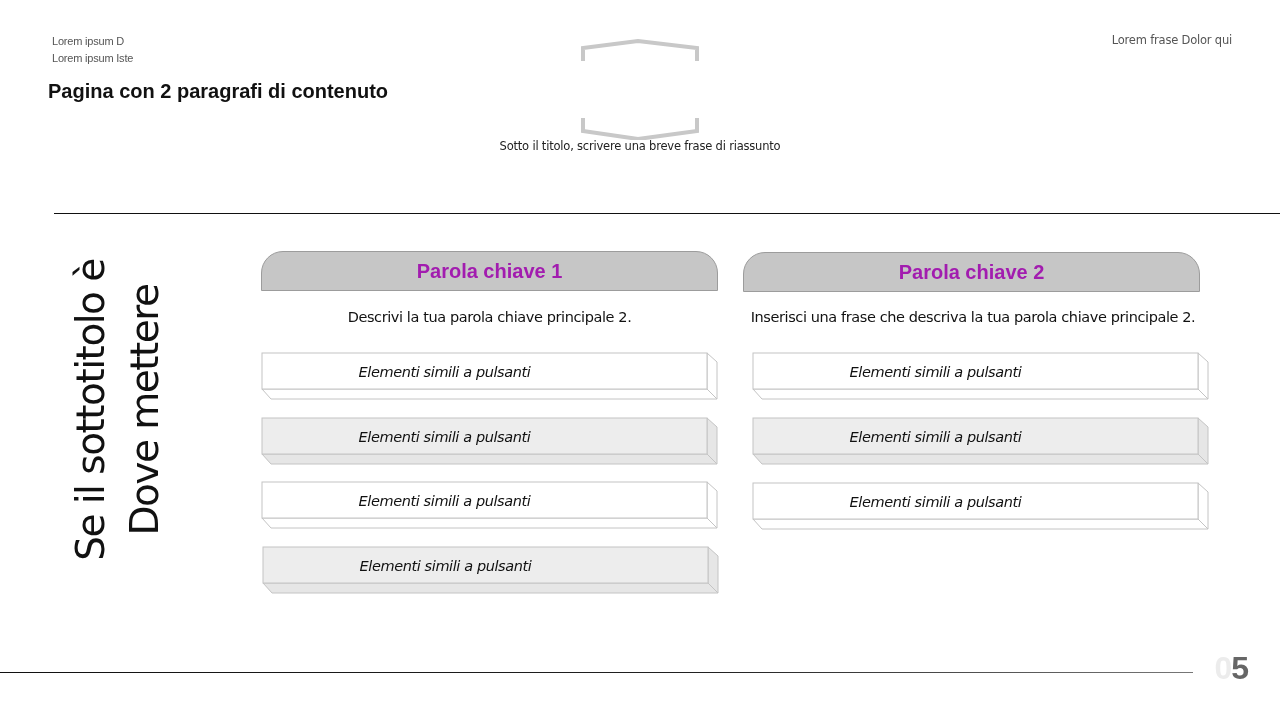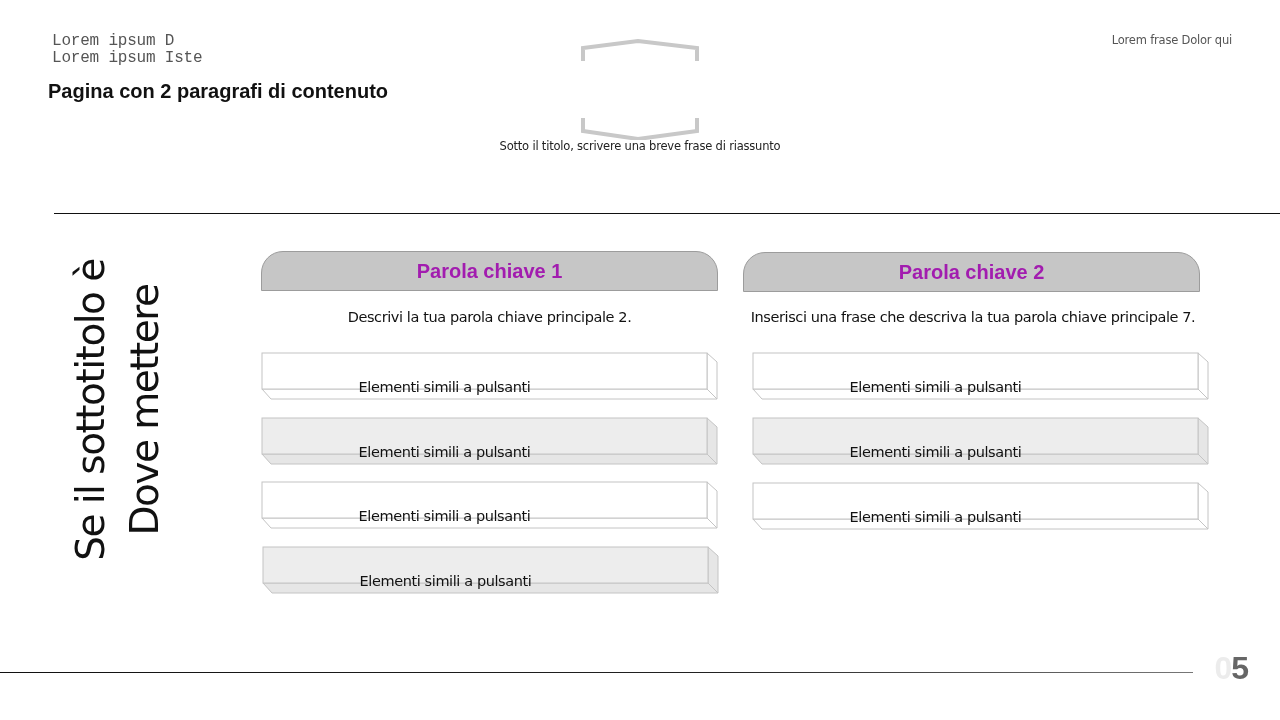--- a/index.html
+++ b/index.html
@@ -2,21 +2,21 @@
 <html><head>
 <meta charset="utf-8">
 <style>
   html, body { margin: 0; padding: 0; }
   body {
     width: 1280px; height: 720px; position: relative; overflow: hidden;
     background: #ffffff; color: #111111;
     font-family: "Liberation Sans", "DejaVu Sans", sans-serif;
   }
   .abs { position: absolute; }
-  .meta-left { left: 52px; top: 33px; font-size: 16px; color: #555; line-height: 17px; font-family: Liberation Mono, monospace; letter-spacing: -0.2px; }
+  .meta-left { left: 52px; top: 33px; font-size: 11px; color: #555; line-height: 17px; font-family: Liberation Sans, sans-serif; letter-spacing: -0.2px; }
   .meta-right { right: 48px; top: 33px; font-size: 11.5px; color: #555; font-family: "DejaVu Sans", sans-serif; letter-spacing: -0.2px; }
 
   .bracket { left: 580px; width: 120px; height: 22px; }
   .bracket-top { top: 39px; }
   .bracket-bot { top: 118px; }
 
   .title { left: 0; width: 1280px; top: 80px; text-align: left; font-size: 20px; font-weight: bold; color: #111; padding-left: 48px; }
   .subtitle { left: 0; width: 1280px; top: 139px; text-align: center; font-size: 11.5px; color: #222; font-family: "DejaVu Sans", sans-serif; letter-spacing: -0.2px; }
 
   .hline-top { left: 54px; top: 213px; width: 1226px; height: 1px; background: #111; }
@@ -44,23 +44,23 @@
     box-sizing: border-box;
   }
   .col-desc {
     text-align: center; font-size: 14.5px; color: #111;
     font-family: "DejaVu Sans", sans-serif; letter-spacing: -0.4px;
   }
 
   .pbtn { position: absolute; width: 456px; height: 48px; cursor: pointer; }
   .pbtn svg { position: absolute; left: 0; top: 0; }
   .pbtn .lbl {
-    position: absolute; left: 0; top: 16px; width: 367px; height: 38px;
+    position: absolute; left: 0; top: 1px; width: 367px; height: 38px;
     display: flex; align-items: center; justify-content: center;
-    font-size: 14.5px; color: #111; font-family: "DejaVu Sans", sans-serif; letter-spacing: -0.4px;
+    font-size: 14.5px; color: #111; font-family: "DejaVu Sans", sans-serif; letter-spacing: -0.4px; font-style: italic;
   }
 
   .page-num { right: 32px; top: 650px; font-size: 32px; font-weight: bold; color: #666; letter-spacing: -1px; }
   .page-num .zero { color: #ececec; }
 </style>
 </head>
 <body>
 
 <div class="abs meta-left">
   <div>Lorem ipsum D</div>
@@ -88,21 +88,21 @@
 </div>
 
 <div class="abs" style="left:261px; top:251px; width:457px;">
   <div class="col-header" style="height:40px;">Parola chiave 1</div>
 </div>
 <div class="abs col-desc" style="left:261px; top:309px; width:457px;">Descrivi la tua parola chiave principale 2.</div>
 
 <div class="abs" style="left:743px; top:252px; width:457px;">
   <div class="col-header" style="height:40px;">Parola chiave 2</div>
 </div>
-<div class="abs col-desc" style="left:735px; top:309px; width:476px;">Inserisci una frase che descriva la tua parola chiave principale 7.</div>
+<div class="abs col-desc" style="left:735px; top:309px; width:476px;">Inserisci una frase che descriva la tua parola chiave principale 2.</div>
 
 <div class="pbtn" style="left:261px; top:352px;">
   <svg width="458" height="50" viewBox="0 0 458 50">
     <polygon points="1,37 446,37 456,47 10,47" fill="#ffffff" stroke="#c4c4c4" stroke-width="1"></polygon>
     <polygon points="446,1 456,10 456,47 446,37" fill="#ffffff" stroke="#c4c4c4" stroke-width="1"></polygon>
     <rect x="1" y="1" width="445" height="36" fill="#ffffff" stroke="#c4c4c4" stroke-width="1"></rect>
   </svg>
   <div class="lbl">Elementi simili a pulsanti</div>
 </div>
 

